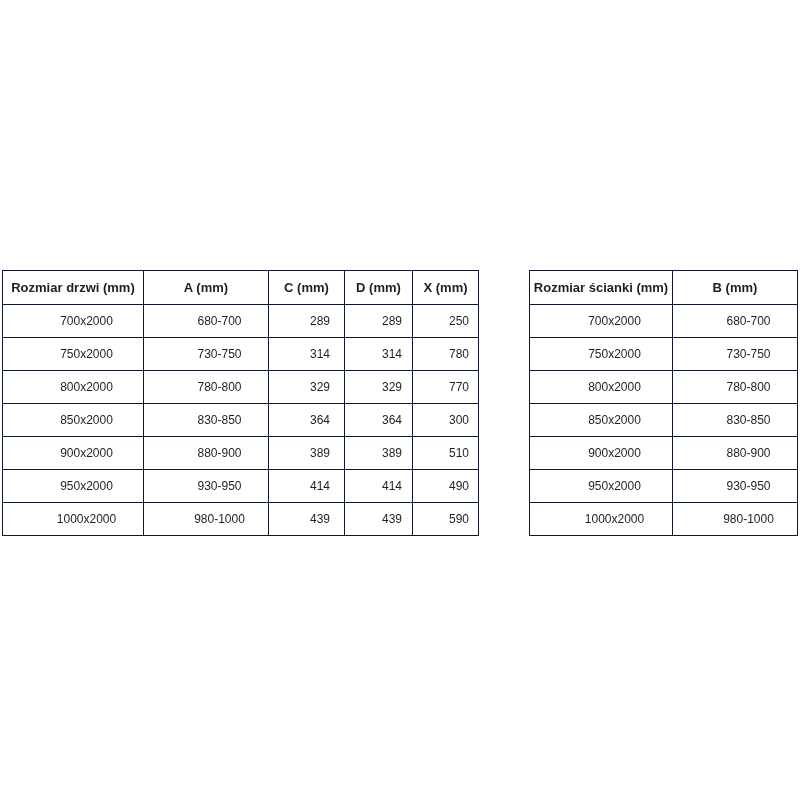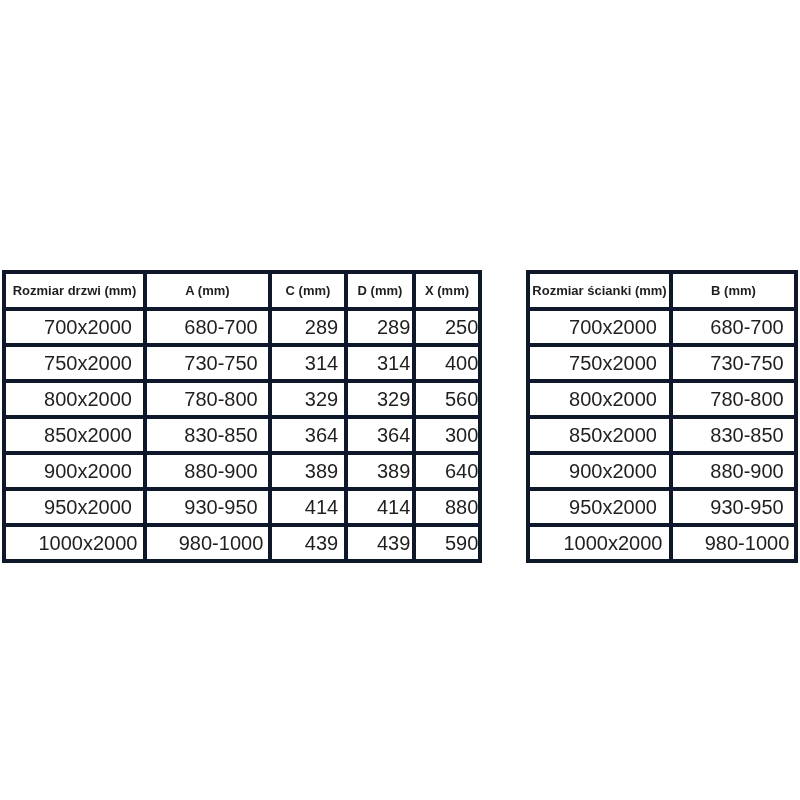--- a/index.html
+++ b/index.html
@@ -19,34 +19,34 @@
     justify-content: space-between;
   }
   table {
     border-collapse: collapse;
     table-layout: fixed;
     color: #1f1f1f;
   }
   table.doors { width: 476px; }
   table.walls { width: 268px; }
   th, td {
-    border: 4px solid #0f172a;
+    border: 1px solid #0f172a;
     text-align: center;
     vertical-align: middle;
     padding: 0 2px;
     overflow: hidden;
     white-space: nowrap;
   }
   th {
     font-size: 13px;
     font-weight: bold;
     height: 33px;
   }
   td {
-    font-size: 20px;
+    font-size: 12px;
     font-weight: normal;
     height: 32px;
     padding-left: 29px;
   }
 </style>
 </head>
 <body>
 
 <div class="tables-wrap">
 
@@ -73,49 +73,49 @@
           <td>680-700</td>
           <td>289</td>
           <td>289</td>
           <td>250</td>
         </tr>
         <tr>
           <td>750x2000</td>
           <td>730-750</td>
           <td>314</td>
           <td>314</td>
-          <td>400</td>
+          <td>780</td>
         </tr>
         <tr>
           <td>800x2000</td>
           <td>780-800</td>
           <td>329</td>
           <td>329</td>
-          <td>560</td>
+          <td>770</td>
         </tr>
         <tr>
           <td>850x2000</td>
           <td>830-850</td>
           <td>364</td>
           <td>364</td>
           <td>300</td>
         </tr>
         <tr>
           <td>900x2000</td>
           <td>880-900</td>
           <td>389</td>
           <td>389</td>
-          <td>640</td>
+          <td>510</td>
         </tr>
         <tr>
           <td>950x2000</td>
           <td>930-950</td>
           <td>414</td>
           <td>414</td>
-          <td>880</td>
+          <td>490</td>
         </tr>
         <tr>
           <td>1000x2000</td>
           <td>980-1000</td>
           <td>439</td>
           <td>439</td>
           <td>590</td>
         </tr>
       </tbody>
     </table>

